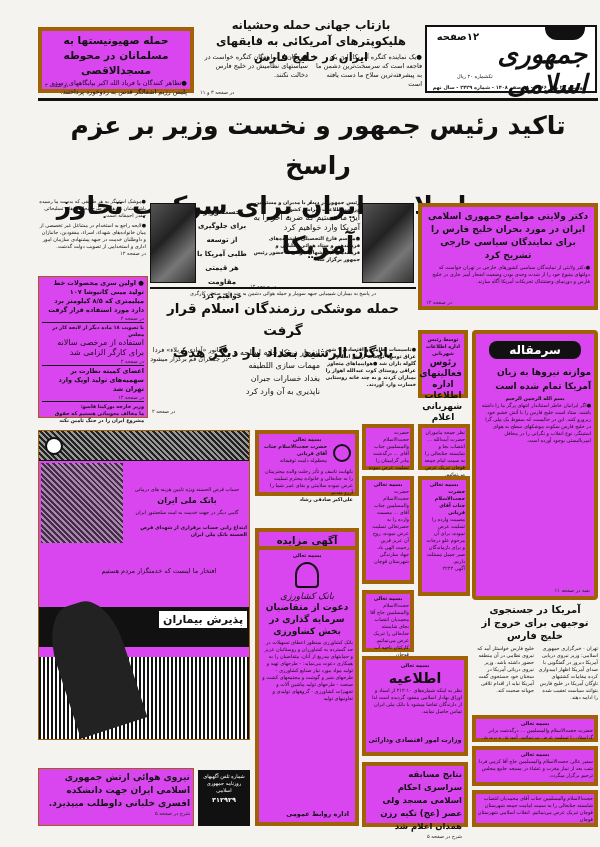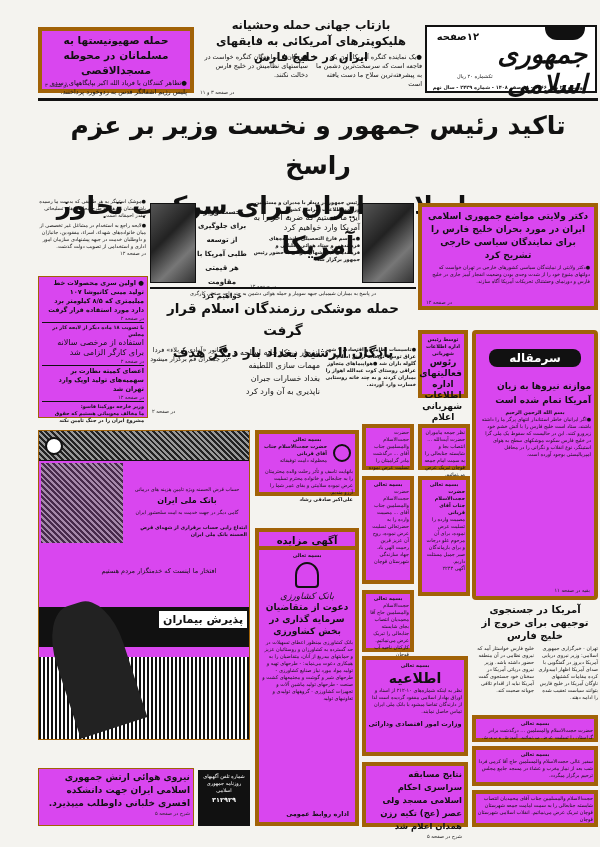--- a/index.html
+++ b/index.html
@@ -99,21 +99,21 @@
   <div class="abs ref" style="left:2px;bottom:4px;">در صفحه ۲</div>
 </div>
 
 <div class="abs thin" style="left:418px;top:330px;width:50px;height:68px;padding:2px;">
   <div class="tiny bold c">توسط رئیس اداره اطلاعات شهربانی</div>
   <div class="bold c" style="font-size:9px;line-height:11px;">رئوس فعالیتهای اداره اطلاعات شهربانی اعلام شد</div>
   <div class="ref">در صفحه ۲</div>
 </div>
 
 <div class="abs thin" style="left:472px;top:330px;width:126px;height:270px;padding:3px;border-radius:4px;">
-  <div class="c dark bold" style="margin:12px 10px;font-size:12px;line-height:18px;border-radius:8px;">سرمقاله</div>
+  <div class="c dark bold" style="margin:4px 10px;font-size:12px;line-height:18px;border-radius:8px;">سرمقاله</div>
   <div class="bold" style="font-size:9px;line-height:14px;margin-top:6px;">موازنه نیروها به زیان</div>
   <div class="bold" style="font-size:9px;line-height:14px;">آمریکا تمام شده است</div>
   <div class="tiny bold c" style="margin-top:2px;">بسم الله الرحمن الرحیم</div>
   <div class="tiny">●اگر ایرانیان خاطر استناندار انتهای پرگر ما را داشته باشند، ستاد است خلیج فارس را با آتش خشم خود زیرورو کنند. این در حالیست که سقوط یک ملی گرا در خلیج فارس سکوت موشکهای سطح به هوای استینگر، نوع انقلاب و نگرانی را در محافل امپریالیستی بوجود آورده است.</div>
   <div class="abs ref" style="right:4px;bottom:3px;">بقیه در صفحه ۱۱</div>
 </div>
 
 <div class="abs" style="left:472px;top:603px;width:126px;height:110px;">
   <div class="bold c" style="font-size:10px;line-height:13px;">آمریکا در جستجوی توجیهی برای خروج از خلیج فارس</div>
   <div class="abs tiny" style="right:0;top:42px;width:60px;">تهران - خبرگزاری جمهوری اسلامی: وزیر نیروی دریایی آمریکا دیروز در گفتگویی با صدای آمریکا اظهار امیدواری کرده مقامات کشتیهای ناوگان آمریکا در خلیج فارس بتوانند سیاست تعقیب شده را ادامه دهند.</div>
@@ -150,21 +150,21 @@
 </div>
 <div class="abs thin" style="left:362px;top:590px;width:52px;height:62px;padding:1px;">
   <div class="tiny bold c">بسمه تعالی</div>
   <div class="tiny">حجت‌الاسلام والمسلمین حاج آقا محمدیان انتصاب بجای شایسته جنابعالی را تبریک عرض می‌نمائیم. کارکنان ناحیه آب قوچان</div>
 </div>
 
 <div class="abs thin" style="left:362px;top:656px;width:106px;height:100px;padding:2px;">
   <div class="tiny bold c">بسمه تعالی</div>
   <div class="bold c" style="font-size:14px;line-height:18px;">اطلاعیه</div>
   <div class="tiny">نظر به اینکه شماره‌های ۱۰-۲۱۲ از اسناد و اوراق بهادار اسلامی مفقود گردیده است لذا از دارندگان تقاضا میشود با بانک ملی ایران تماس حاصل نمایند.</div>
-  <div class="small bold c" style="margin-top:5px;">وزارت امور اقتصادی ودارائی</div>
+  <div class="small bold c" style="margin-top:21px;">وزارت امور اقتصادی ودارائی</div>
 </div>
 
 <div class="abs thin" style="left:362px;top:762px;width:106px;height:65px;padding:2px;">
   <div class="bold" style="font-size:8.5px;line-height:13px;">نتایج مسابقه سراسری احکام اسلامی مسجد ولی عصر (عج) تکیه رزن همدان اعلام شد</div>
   <div class="ref">شرح در صفحه ۵</div>
 </div>
 
 <div class="abs thin" style="left:255px;top:430px;width:104px;height:66px;padding:2px;">
   <div class="tiny bold c">بسمه تعالی</div>
   <div class="abs" style="right:4px;top:10px;width:18px;height:18px;border:2px solid #111;border-radius:50%;"></div>

